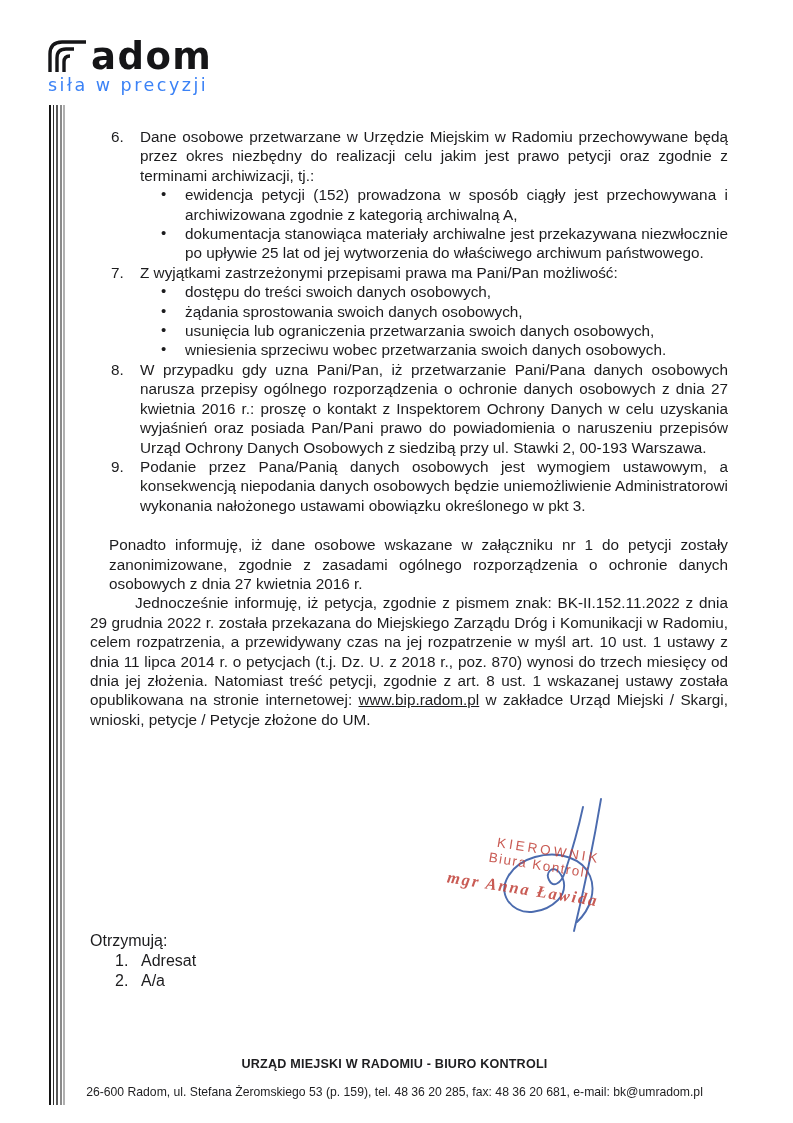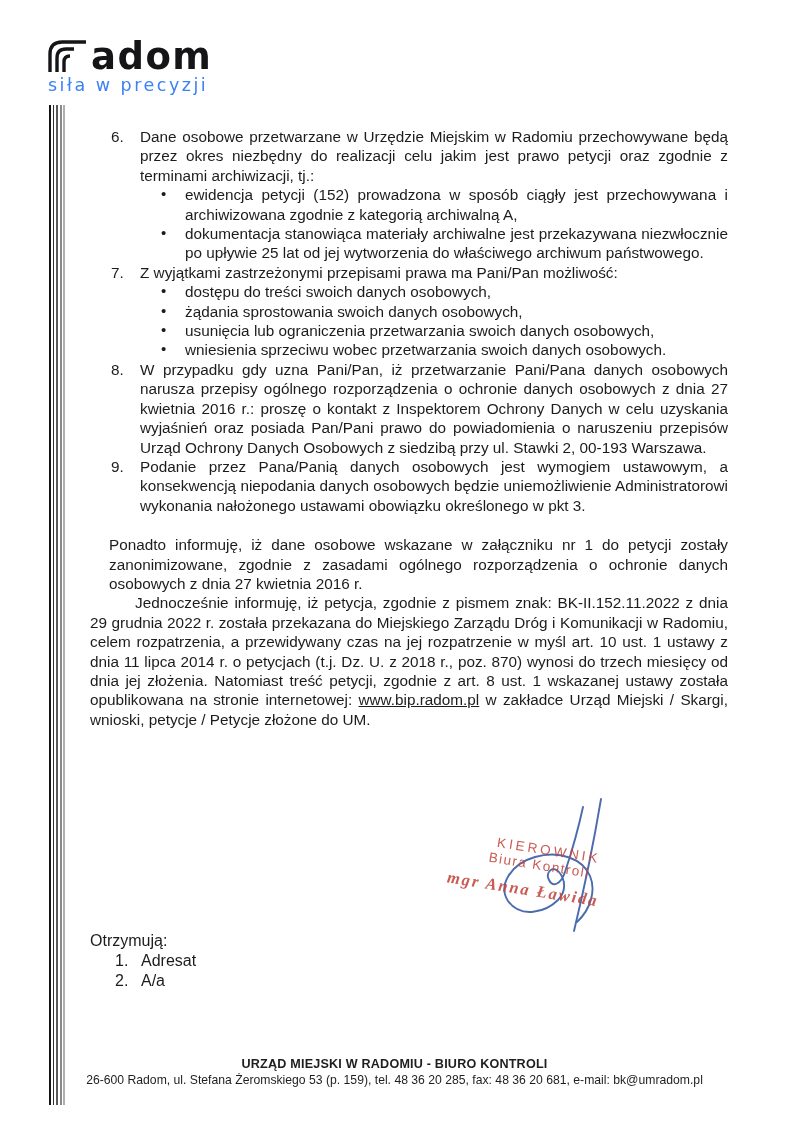--- a/index.html
+++ b/index.html
@@ -63,21 +63,21 @@
     font-family:"Liberation Serif",serif;font-style:italic;font-weight:700;
     font-size:16.5px;letter-spacing:2px;
   }
   
   .received{position:absolute;left:90px;top:931px;font-size:16px;line-height:19.8px;}
   .received .r-item{padding-left:25px;}
   .received .r-item .rnum{display:inline-block;width:26px;}
   
   .footer{position:absolute;left:0;right:4px;top:1057px;text-align:center;color:#1e1e20;}
   .footer .f-title{font-weight:700;font-size:12.6px;letter-spacing:.2px;}
-  .footer .f-address{font-size:12.2px;margin-top:2px;}
+  .footer .f-address{font-size:12.2px;margin-top:14px;}
 </style>
 </head>
 <body>
 
 <div class="page">
 
   <div class="logo">
     <div class="logo-row">
       <svg class="logo-r" width="40" height="36" viewBox="0 0 40 36">
         <g fill="none" stroke="#151517" stroke-width="3.4" stroke-linecap="butt">

